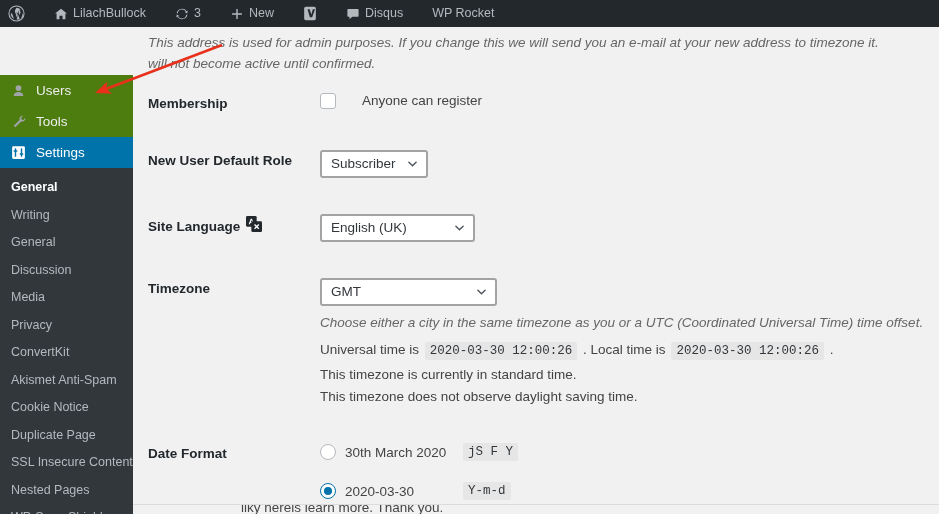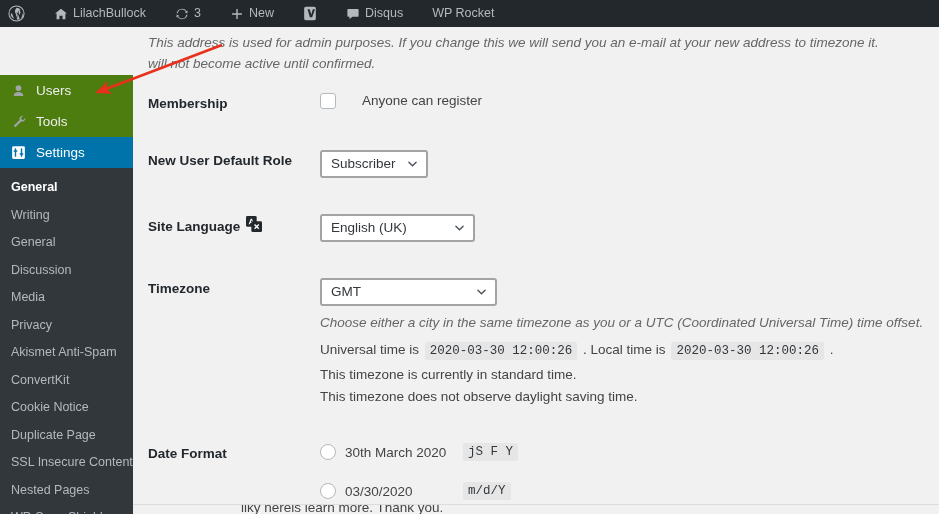--- a/index.html
+++ b/index.html
@@ -240,22 +240,22 @@
       <span>Settings</span>
     </div>
 
     <div id="submenu">
       <a class="sub-item current">General</a>
       <a class="sub-item">Writing</a>
       <a class="sub-item">General</a>
       <a class="sub-item">Discussion</a>
       <a class="sub-item">Media</a>
       <a class="sub-item">Privacy</a>
+      <a class="sub-item">ConvertKit</a>
       <a class="sub-item">Akismet Anti-Spam</a>
-      <a class="sub-item">ConvertKit</a>
       <a class="sub-item">Cookie Notice</a>
       <a class="sub-item">Duplicate Page</a>
       <a class="sub-item">SSL Insecure Content</a>
       <a class="sub-item">Nested Pages</a>
       <a class="sub-item">WP-SpamShield</a>
       <a class="sub-item">Imagify</a>
 
     </div>
   </div>
 
@@ -346,20 +346,25 @@
         <div class="th">Date Format</div>
         <div class="td">
           <div class="radio-list">
 
             <label class="radio-row">
               <span class="radio"></span>
               <span class="radio-label">30th March 2020</span>
               <span class="code">jS F Y</span>
             </label>
 
+            <label class="radio-row">
+              <span class="radio checked"></span>
+              <span class="radio-label">2020-03-30</span>
+              <span class="code">Y-m-d</span>
+            </label>
 
             <label class="radio-row">
               <span class="radio"></span>
               <span class="radio-label">03/30/2020</span>
               <span class="code">m/d/Y</span>
             </label>
 
           </div>
         </div>
       </div>

